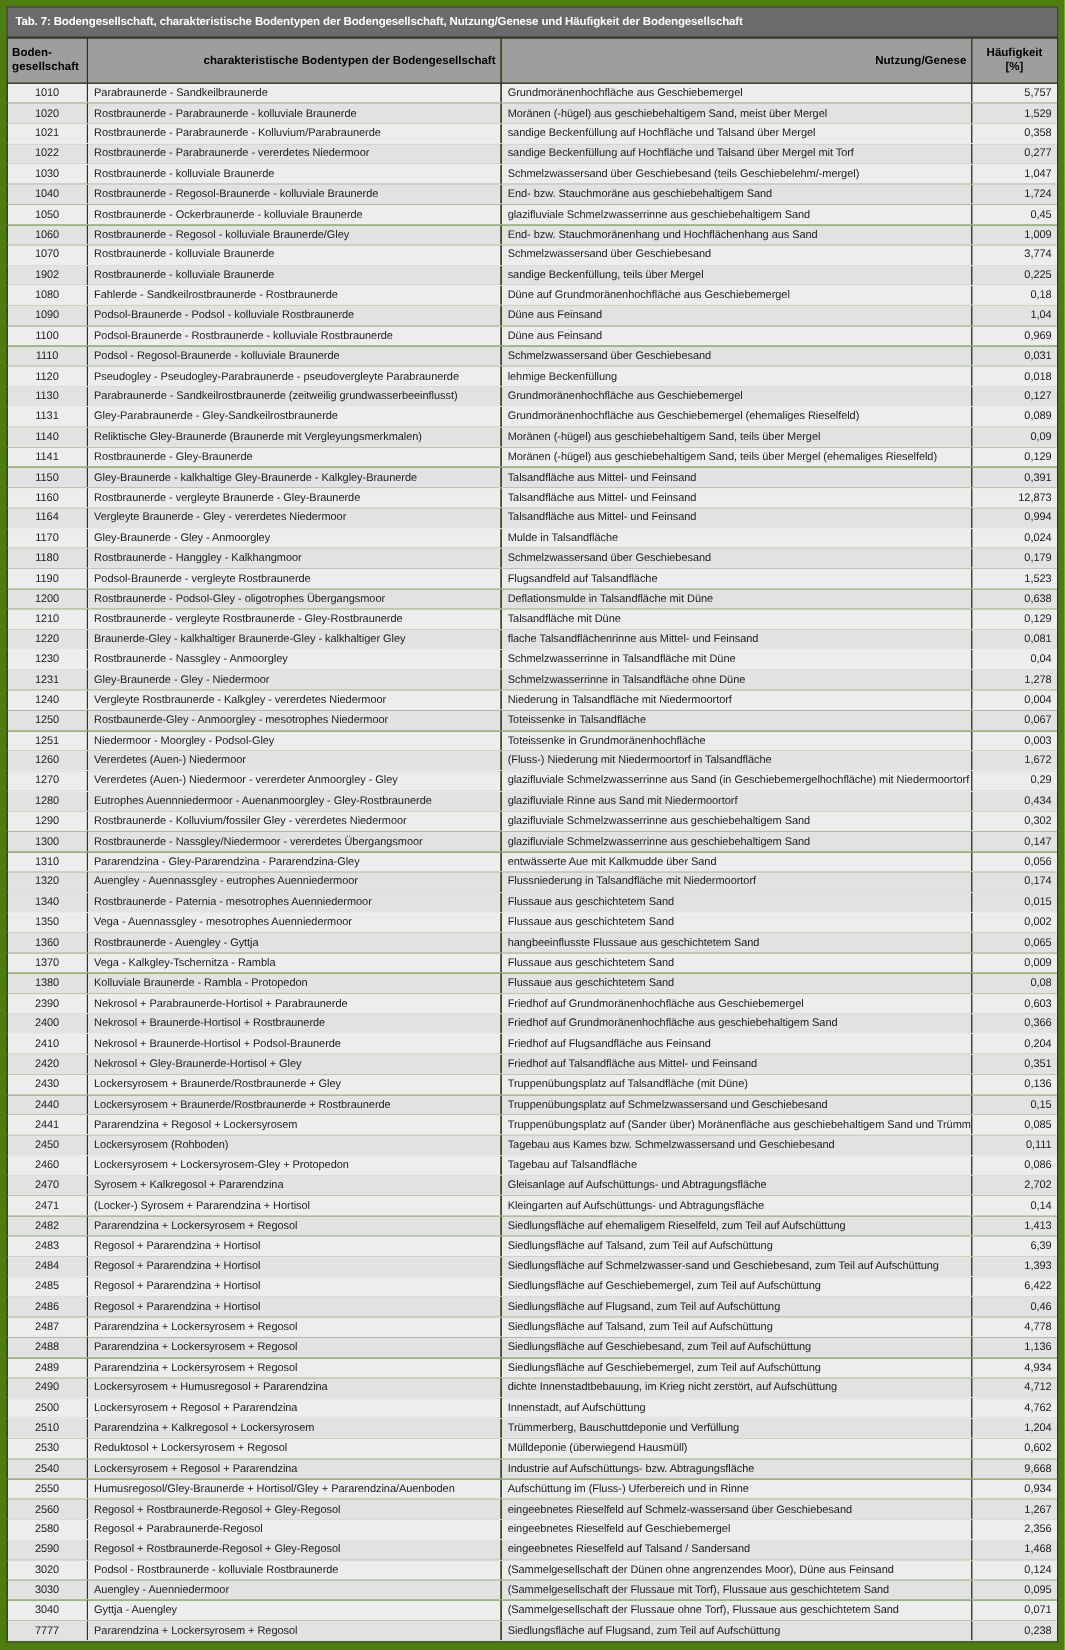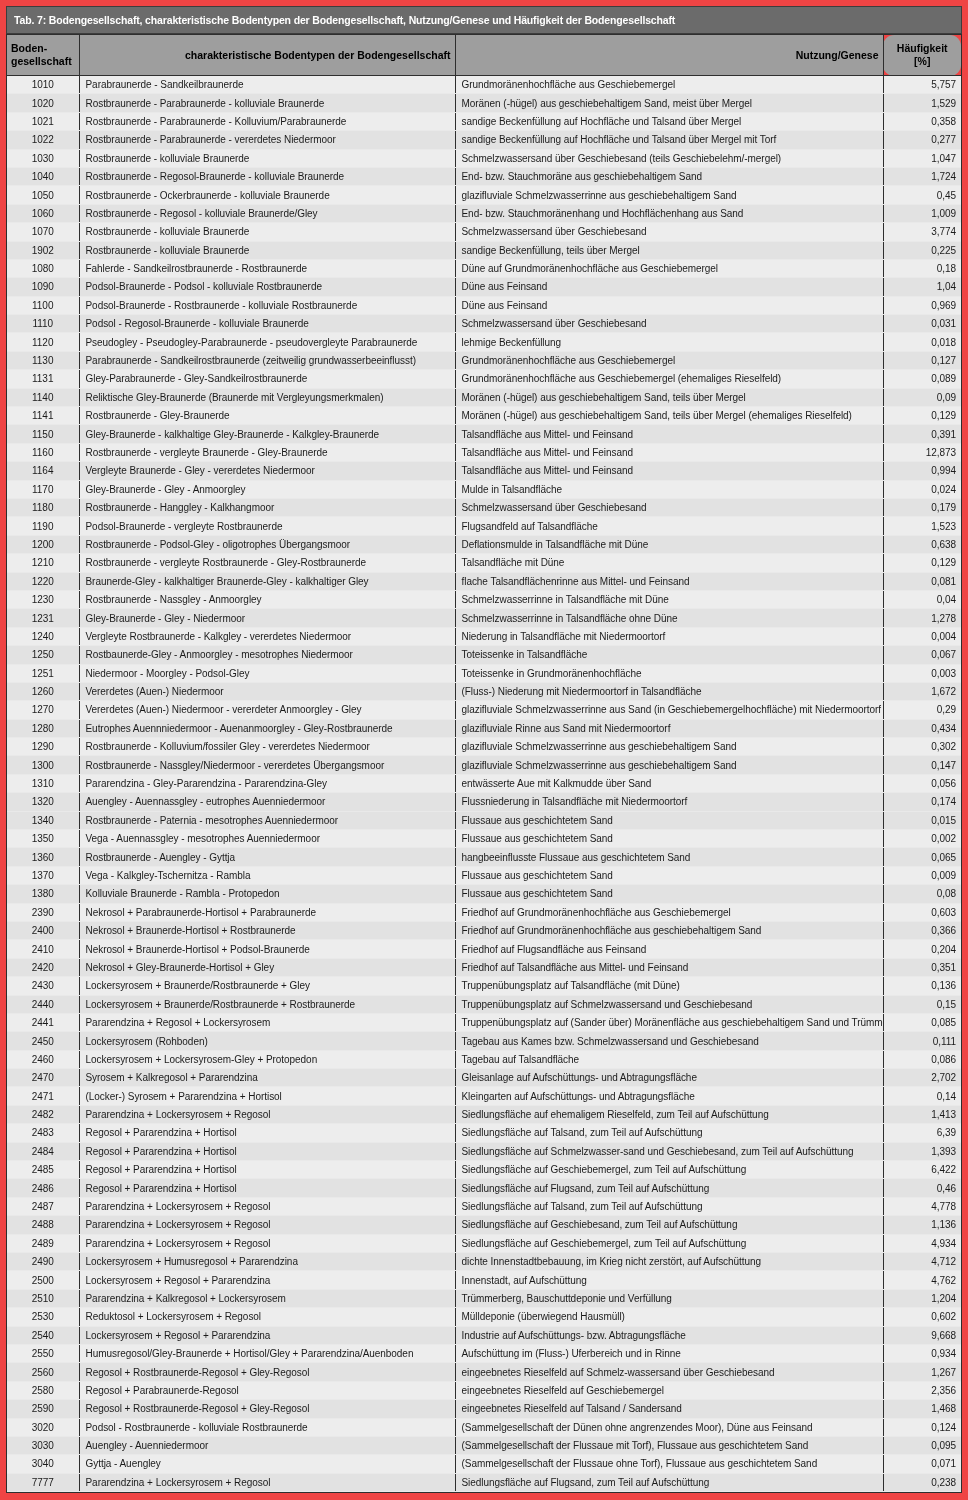--- a/index.html
+++ b/index.html
@@ -14,21 +14,21 @@
     font-family: "Liberation Sans", sans-serif;
     color: #1b1b1b;
     overflow: hidden;
   }
 
   .sheet {
     width: 968px;
     height: 1500px;
     box-sizing: border-box;
     padding: 6px 6px 16px 6px;
-    background: #ef4444;
+    background: #4d7c0f;
   }
 
   
   .caption-bar {
     box-sizing: border-box;
     width: 956px;
     height: 28px;
     background: #6b6b6b;
     border: 1px solid #3d3d3d;
     display: flex;
@@ -73,21 +73,21 @@
     border-bottom: 1px solid #2e2e2e;
     border-top: 1px solid #2e2e2e;
     padding: 0 4px;
     vertical-align: middle;
     overflow: hidden;
     white-space: nowrap;
   }
   thead th.h-id   { text-align: left; line-height: 1.25; }
   thead th.h-types{ text-align: right;  padding-left: 6px; }
   thead th.h-use  { text-align: right;  padding-left: 6px; }
-  thead th.h-freq { text-align: center; line-height: 1.25; border-right: none; border-radius: 11px; }
+  thead th.h-freq { text-align: center; line-height: 1.25; border-right: none; }
 
   tbody td {
     height: 17.4px;
     padding: 0 4px;
     border-right: 1px solid #2e2e2e;
     border-bottom: 1px solid #e9e9e9;
     vertical-align: middle;
     overflow: hidden;
     white-space: nowrap;
     font-size: 10px;

